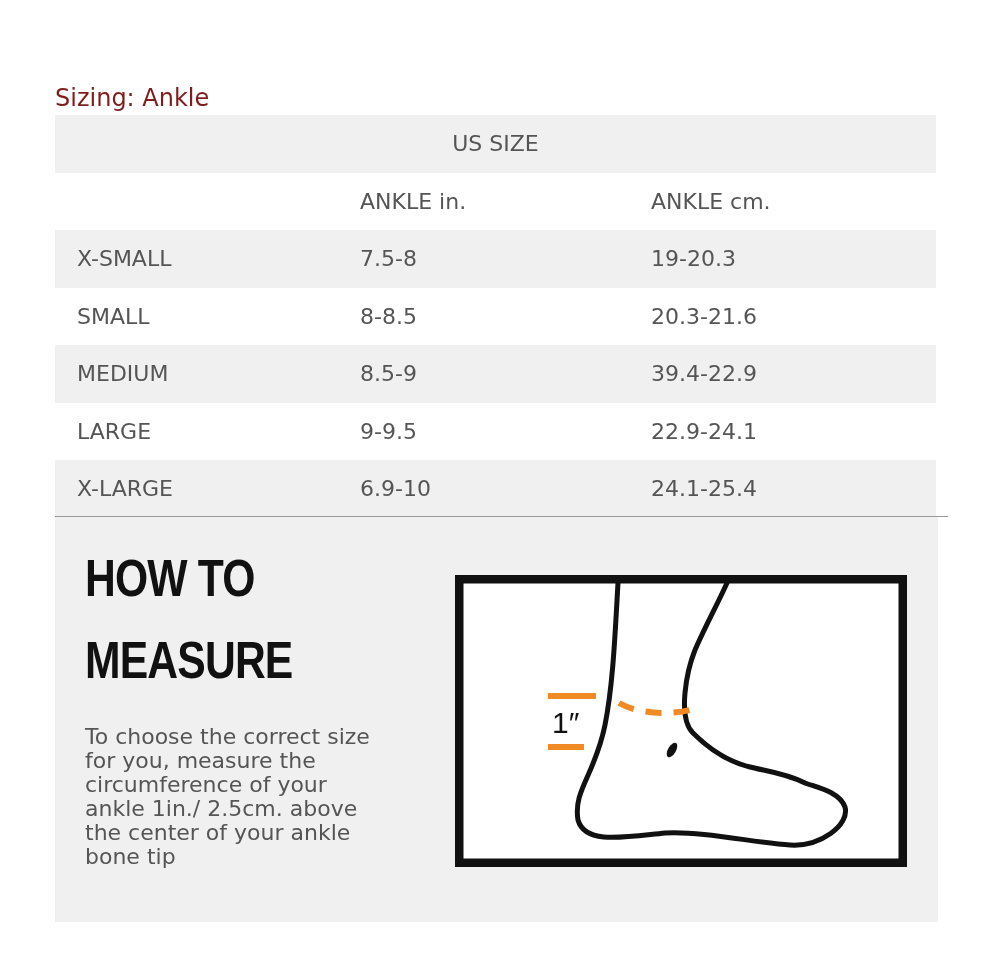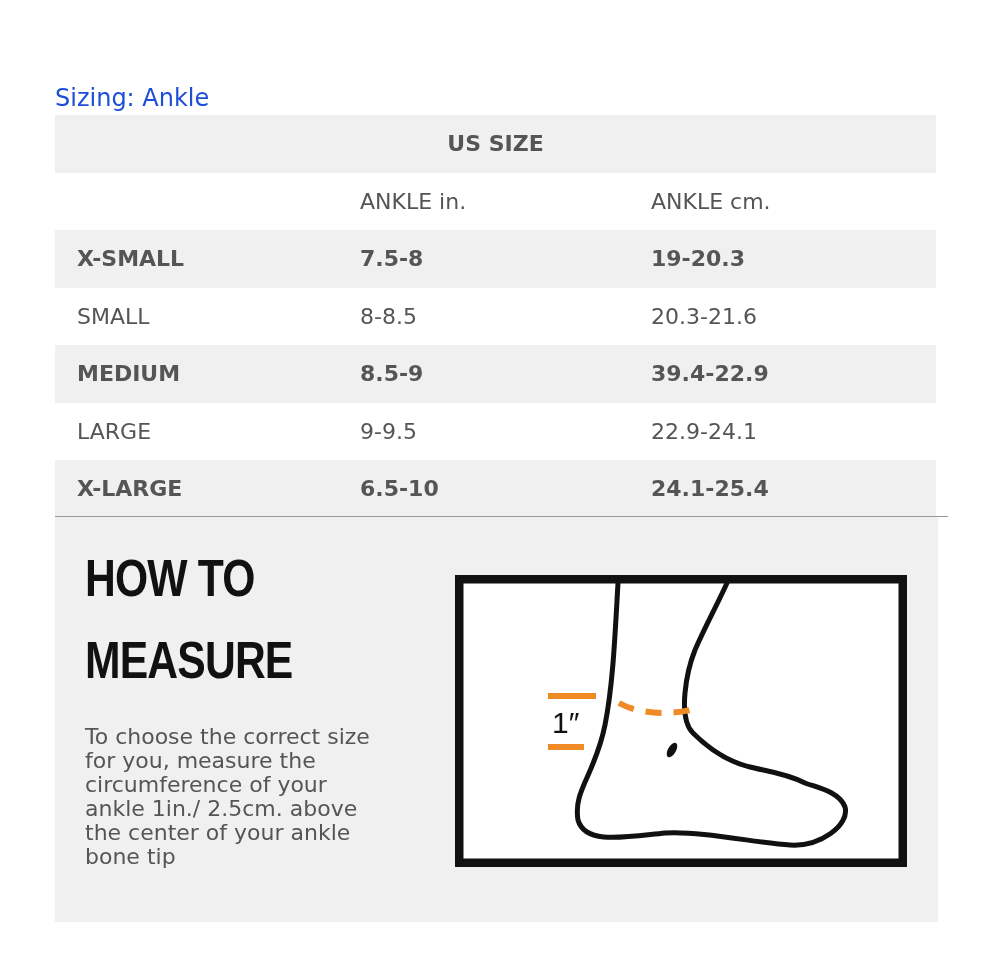--- a/index.html
+++ b/index.html
@@ -1,20 +1,20 @@
 <!DOCTYPE html>
 <html><head>
 <meta charset="utf-8">
 <style>
   body { margin:0; background:#ffffff; font-family:"DejaVu Sans", sans-serif; color:#444; }
   .page { position:relative; width:1000px; height:961px; background:#fff; }
-  .title { position:absolute; left:55px; top:84px; font-size:24px; color:#1d4ed8; }
+  .title { position:absolute; left:55px; top:84px; font-size:24px; color:#7f1d1d; }
   .table { position:absolute; left:55px; top:115px; width:881px; }
   .row { height:57.5px; display:flex; align-items:center; font-size:22px; color:#555; }
-  .row.shade { background:#f0f0f0;font-weight:bold; }
+  .row.shade { background:#f0f0f0; }
   .c1 { width:305px; padding-left:22px; box-sizing:border-box; }
   .c2 { width:291px; }
   .c3 { flex:1; }
   .hdr-center { justify-content:center; padding-left:0; }
   .divider { position:absolute; left:55px; top:516px; width:893px; height:1px; background:#999; }
   .howto { position:absolute; left:55px; top:517px; width:883px; height:405px; background:#f0f0f0; }
   .howto h2 { position:absolute; left:30px; top:20px; margin:0; font-family:"Liberation Sans", sans-serif; font-weight:bold; font-size:52px; line-height:82px; color:#111; transform:scaleX(0.82); transform-origin:left; letter-spacing:-1px; }
   .howto p { position:absolute; left:30px; top:208px; width:300px; margin:0; font-size:22px; line-height:24px; color:#555; }
   .illus { position:absolute; left:400px; top:58px; width:452px; height:292px; }
 </style>
@@ -48,21 +48,21 @@
       <span class="c2">8.5-9</span>
       <span class="c3">39.4-22.9</span>
     </div>
     <div class="row">
       <span class="c1">LARGE</span>
       <span class="c2">9-9.5</span>
       <span class="c3">22.9-24.1</span>
     </div>
     <div class="row shade">
       <span class="c1">X-LARGE</span>
-      <span class="c2">6.5-10</span>
+      <span class="c2">6.9-10</span>
       <span class="c3">24.1-25.4</span>
     </div>
   </div>
 
   <div class="divider"></div>
 
   <div class="howto">
     <h2>
       <span>HOW TO</span><br>
       <span>MEASURE</span>

